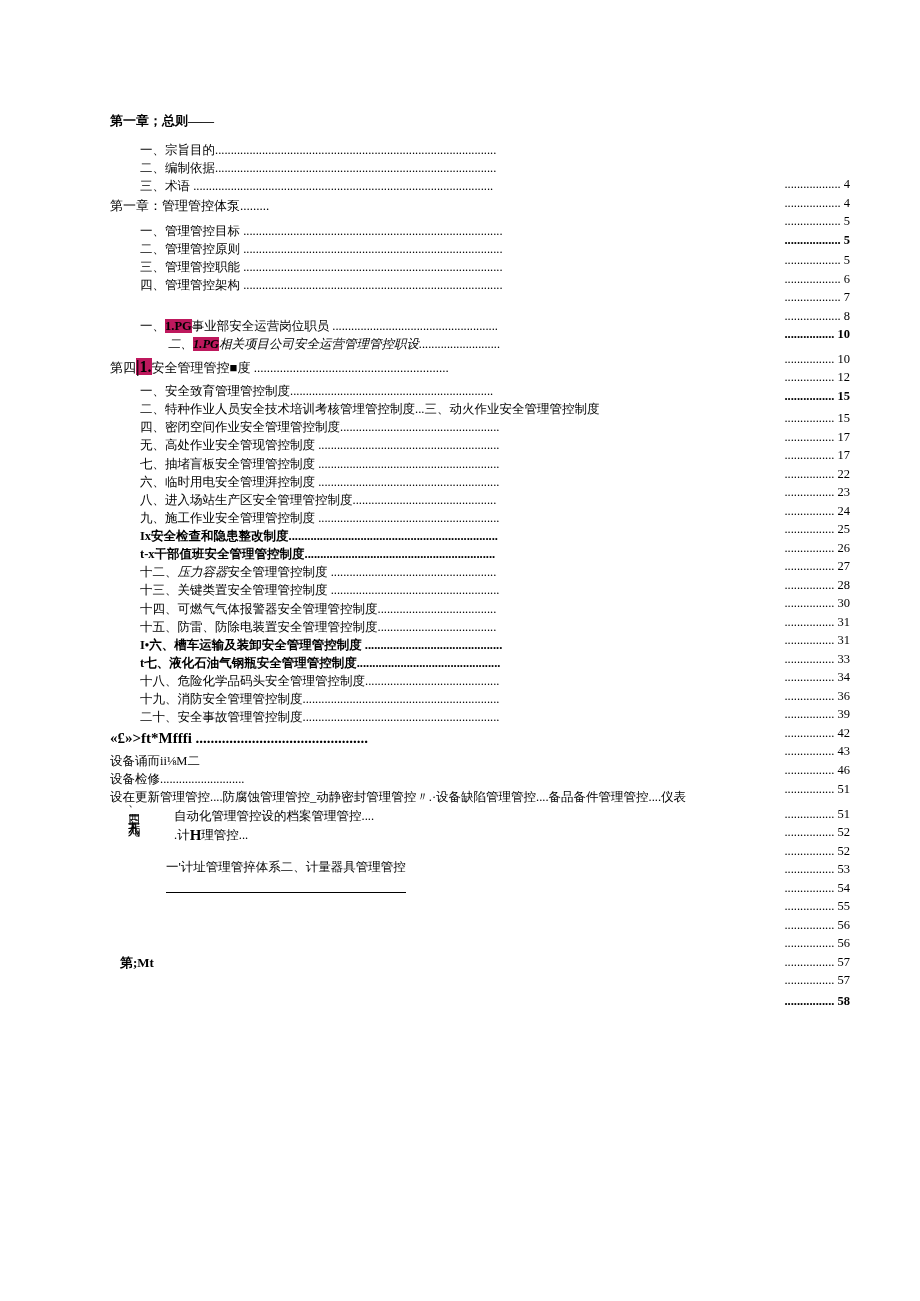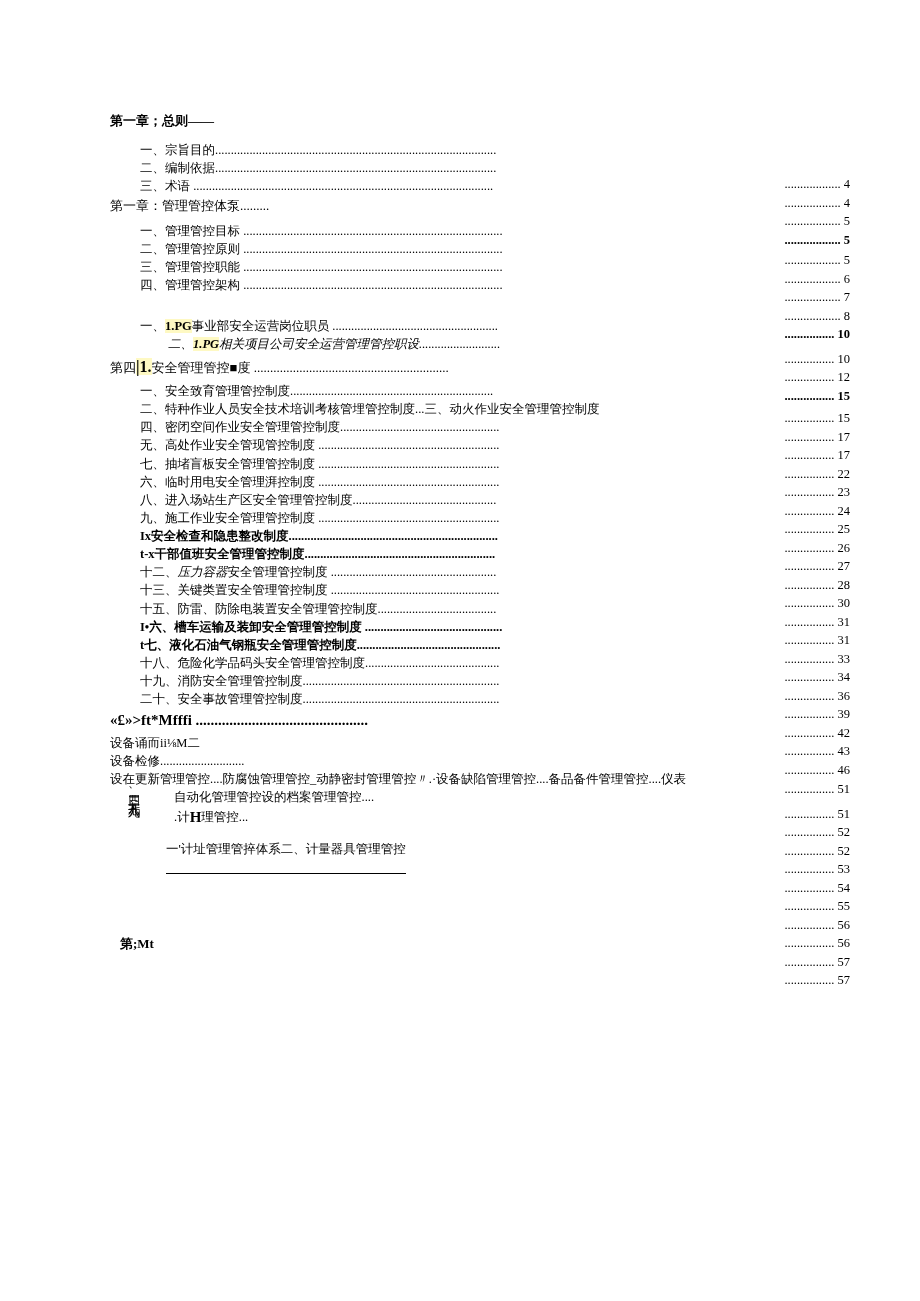--- a/index.html
+++ b/index.html
@@ -26,21 +26,21 @@
     flex: 0 0 auto;
   }
   .heading {
     font-size: 13px;
     margin-top: 2px;
   }
   .indent1 { padding-left: 30px; }
   .indent2 { padding-left: 58px; font-style: italic; }
   .indent3 { padding-left: 50px; }
   .hl {
-    background: #fef9c3;
+    background: #be185d;
   }
   .italic { font-style: italic; }
   .bold { font-weight: bold; }
   .right-col {
     position: absolute;
     right: 70px;
     top: 175px;
     font-size: 12.5px;
     line-height: 1.48;
     text-align: right;
@@ -174,20 +174,23 @@
     <div class="toc-line indent1">
         <span class="label bold">t-x干部值班安全管理管控制度.............................................................</span>
       </div>
     <div class="toc-line indent1">
       <span class="label">
         <span>十二、</span><span class="italic">压力容器</span><span>安全管理管控制度 .....................................................</span>
       </span>
     </div>
     <div class="toc-line indent1">
         <span class="label">十三、关键类置安全管理管控制度 ......................................................</span>
+      </div>
+    <div class="toc-line indent1">
+        <span class="label">十四、可燃气气体报警器安全管理管控制度......................................</span>
       </div>
     <div class="toc-line indent1">
         <span class="label">十五、防雷、防除电装置安全管理管控制度......................................</span>
       </div>
     <div class="toc-line indent1">
         <span class="label bold">I•六、槽车运输及装卸安全管理管控制度 ............................................</span>
       </div>
     <div class="toc-line indent1">
         <span class="label bold">t七、液化石油气钢瓶安全管理管控制度..............................................</span>
       </div>

